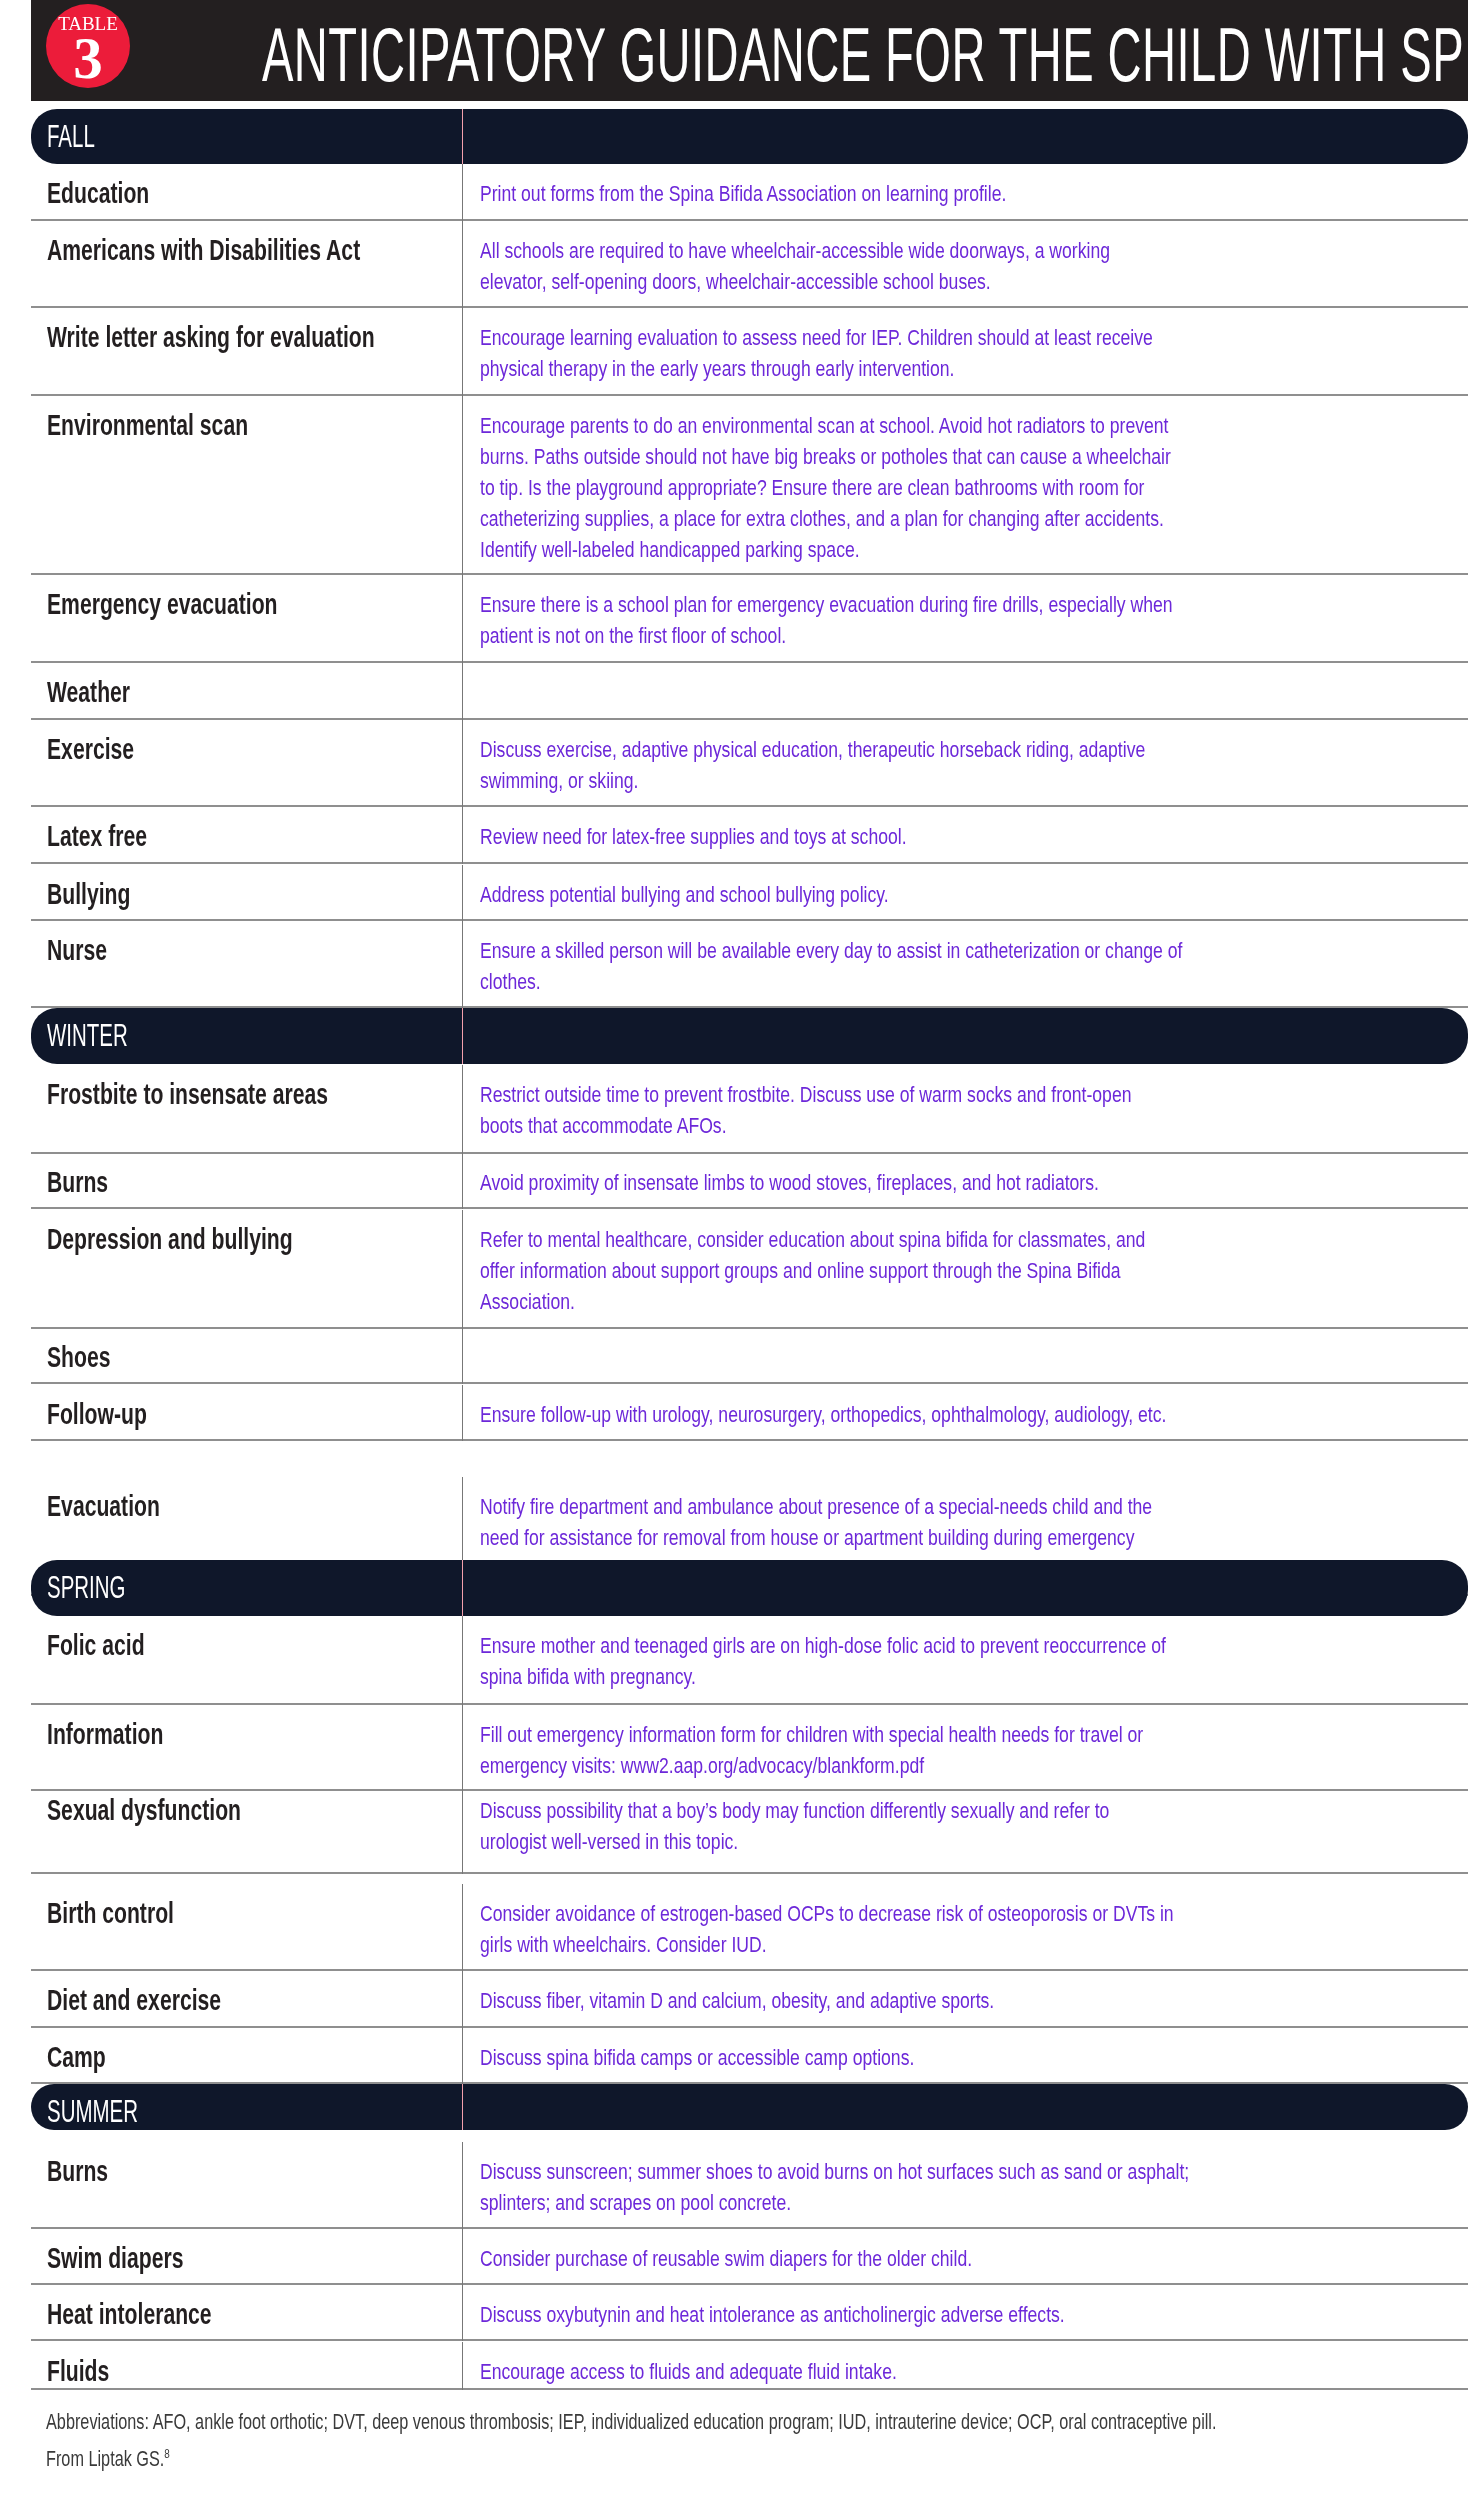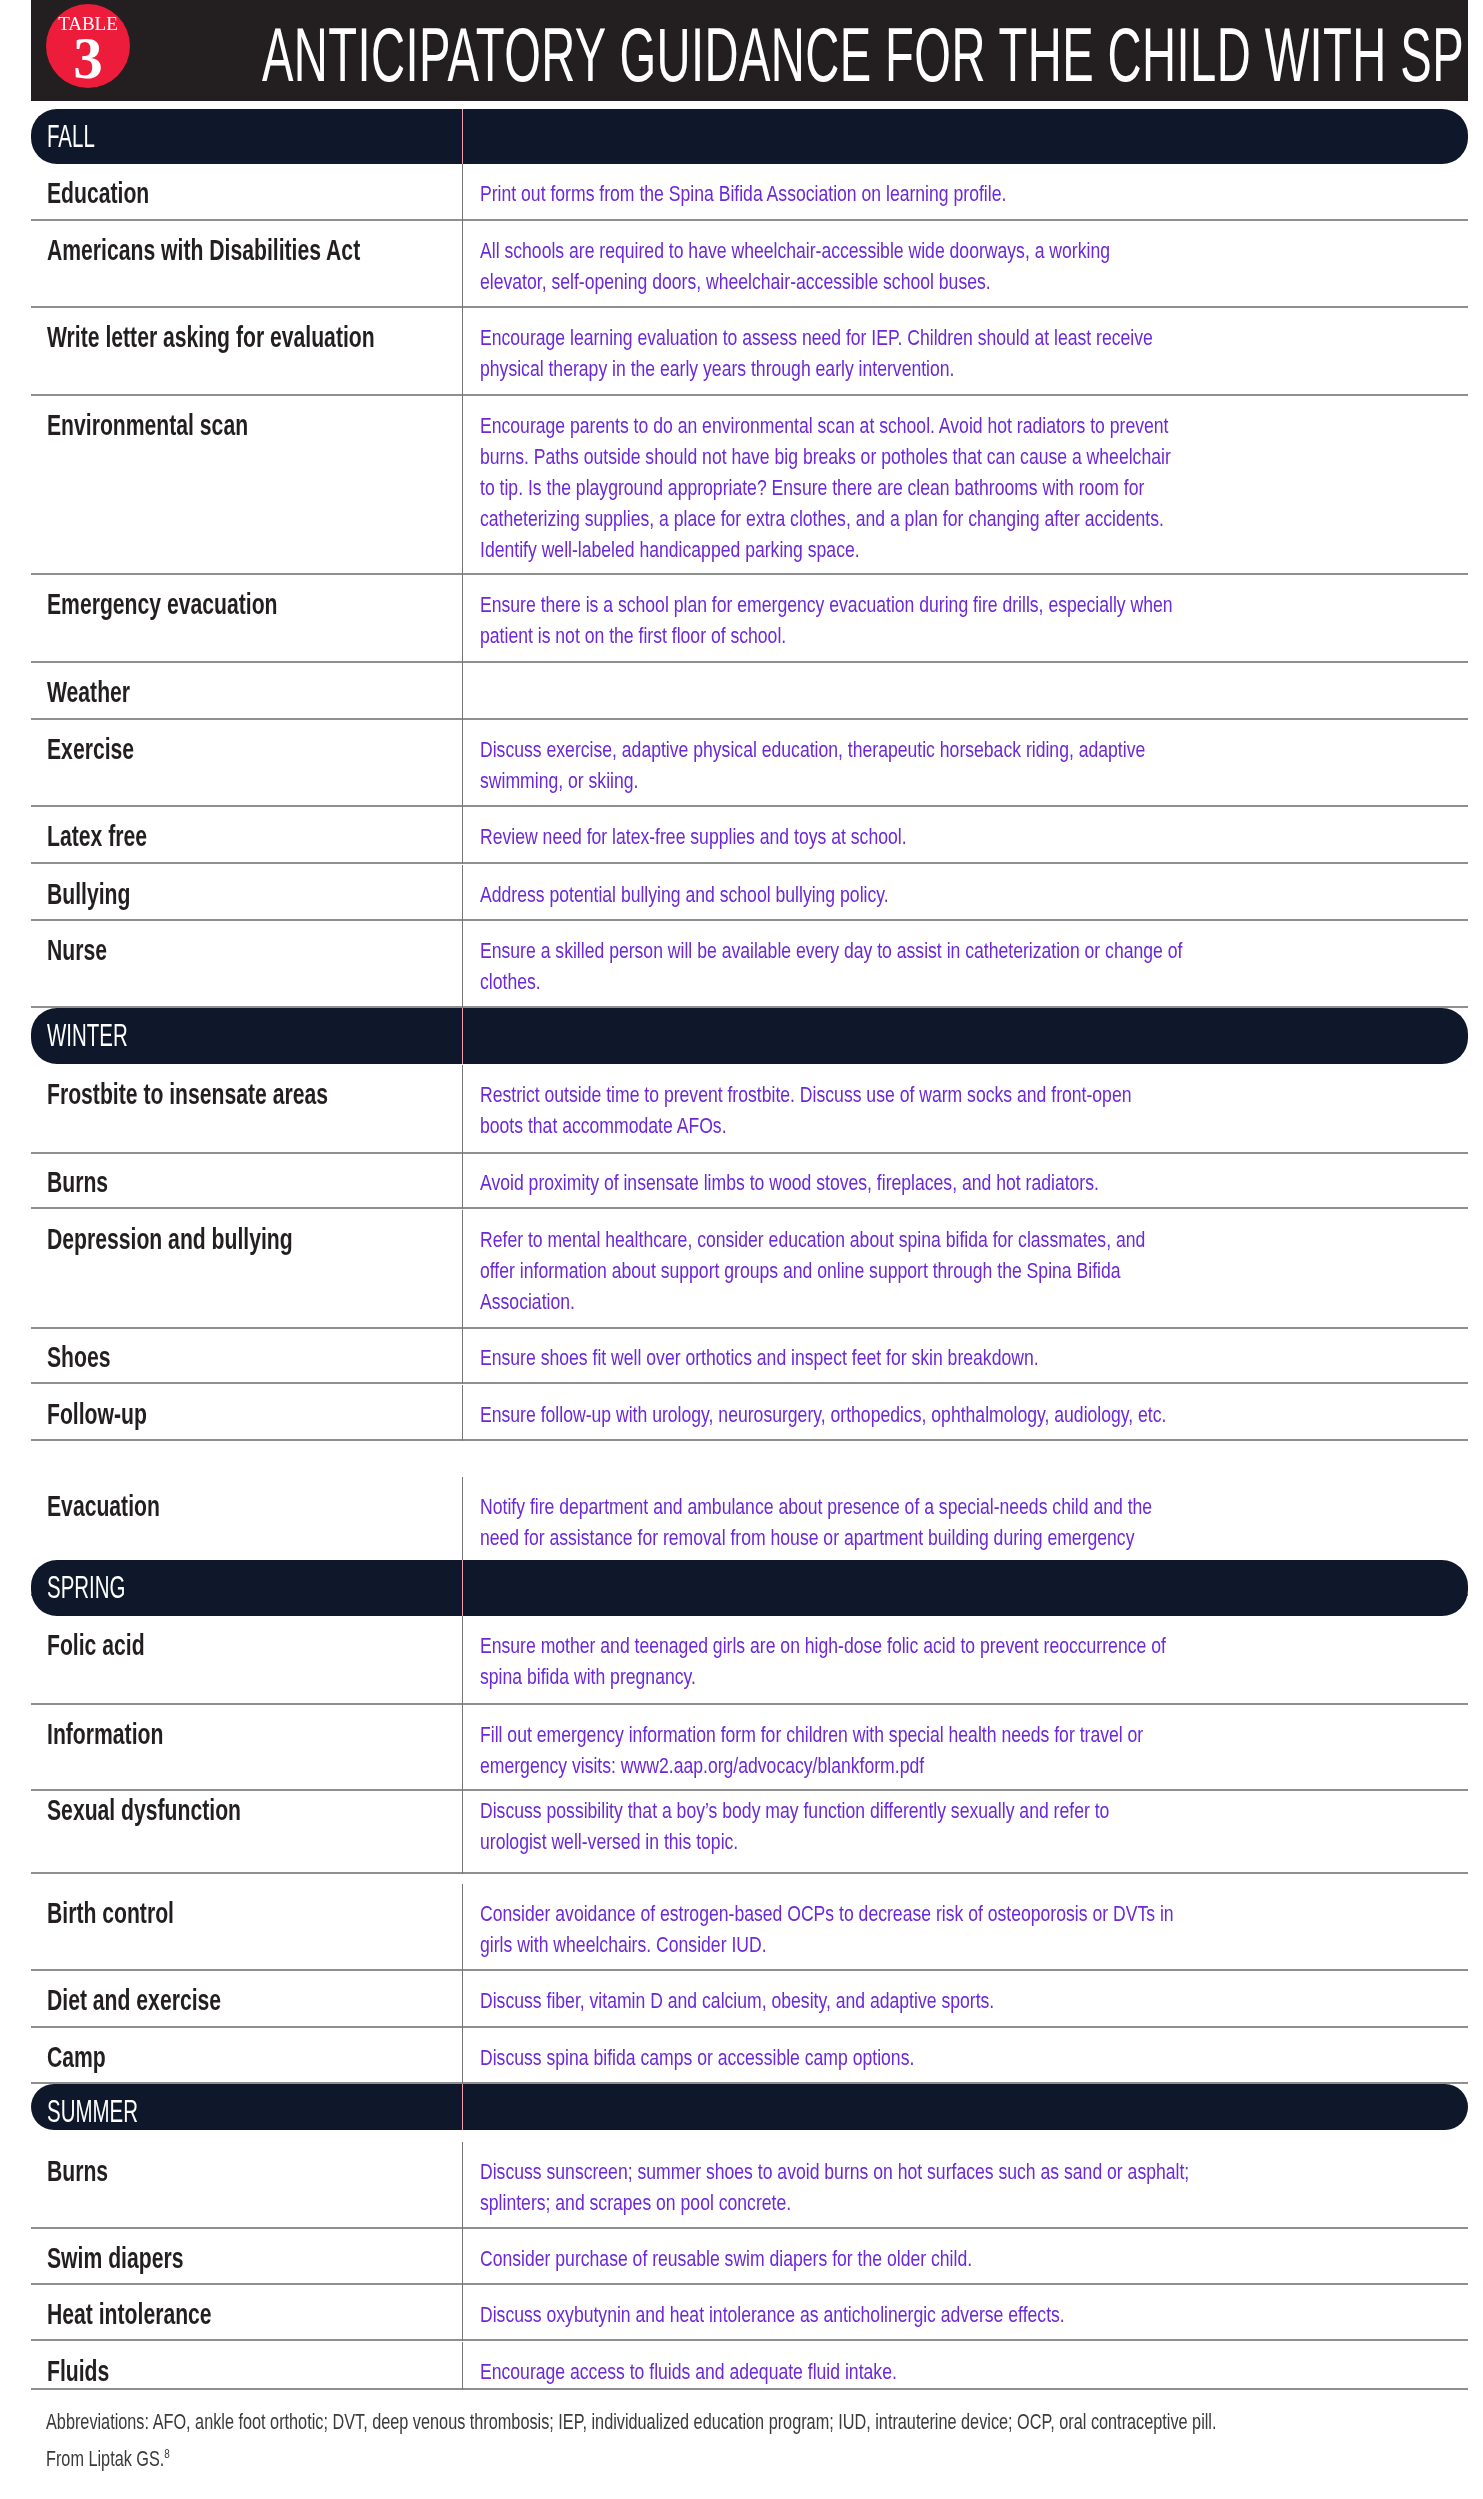--- a/index.html
+++ b/index.html
@@ -133,23 +133,20 @@
     <div class="row item" style="top: 1101px; height: 119px;">
       <div class="label">Depression and bullying</div>
       <div class="desc">
         <span class="line">Refer to mental healthcare, consider education about spina bifida for classmates, and</span>
         <span class="line">offer information about support groups and online support through the Spina Bifida</span>
         <span class="line">Association.</span>
       </div>
     </div>
     <div class="row item" style="top: 1219px; height: 56px;">
       <div class="label">Shoes</div>
-      <div class="desc">
-        <span class="line">Ensure shoes fit well over orthotics and inspect feet for skin breakdown.</span>
-      </div>
     </div>
     <div class="row item" style="top: 1276px; height: 56px;">
       <div class="label">Follow-up</div>
       <div class="desc">
         <span class="line">Ensure follow-up with urology, neurosurgery, orthopedics, ophthalmology, audiology, etc.</span>
       </div>
     </div>
     <div class="row item" style="top: 1332px; height: 119px; margin-top: 36px;">
       <div class="label">Evacuation</div>
       <div class="desc">

